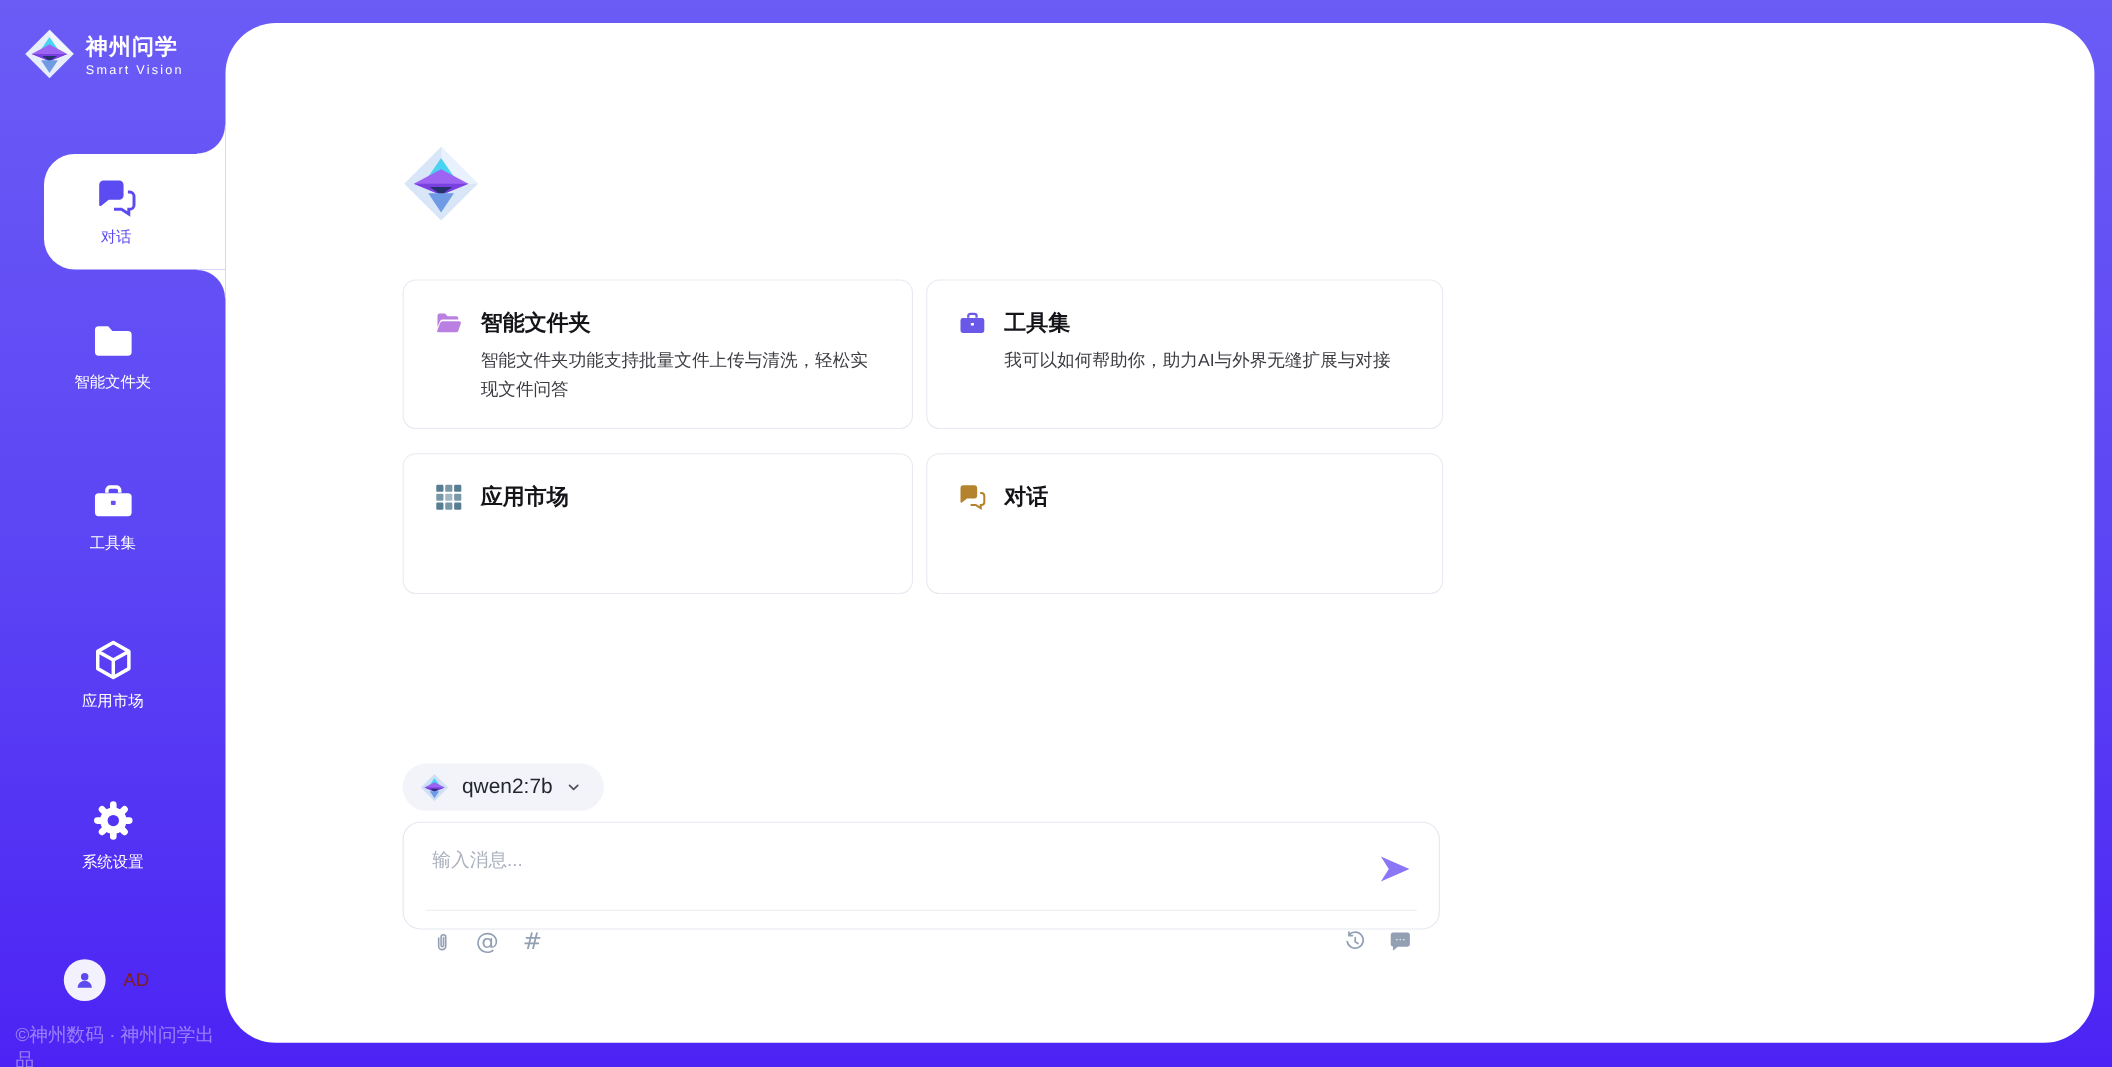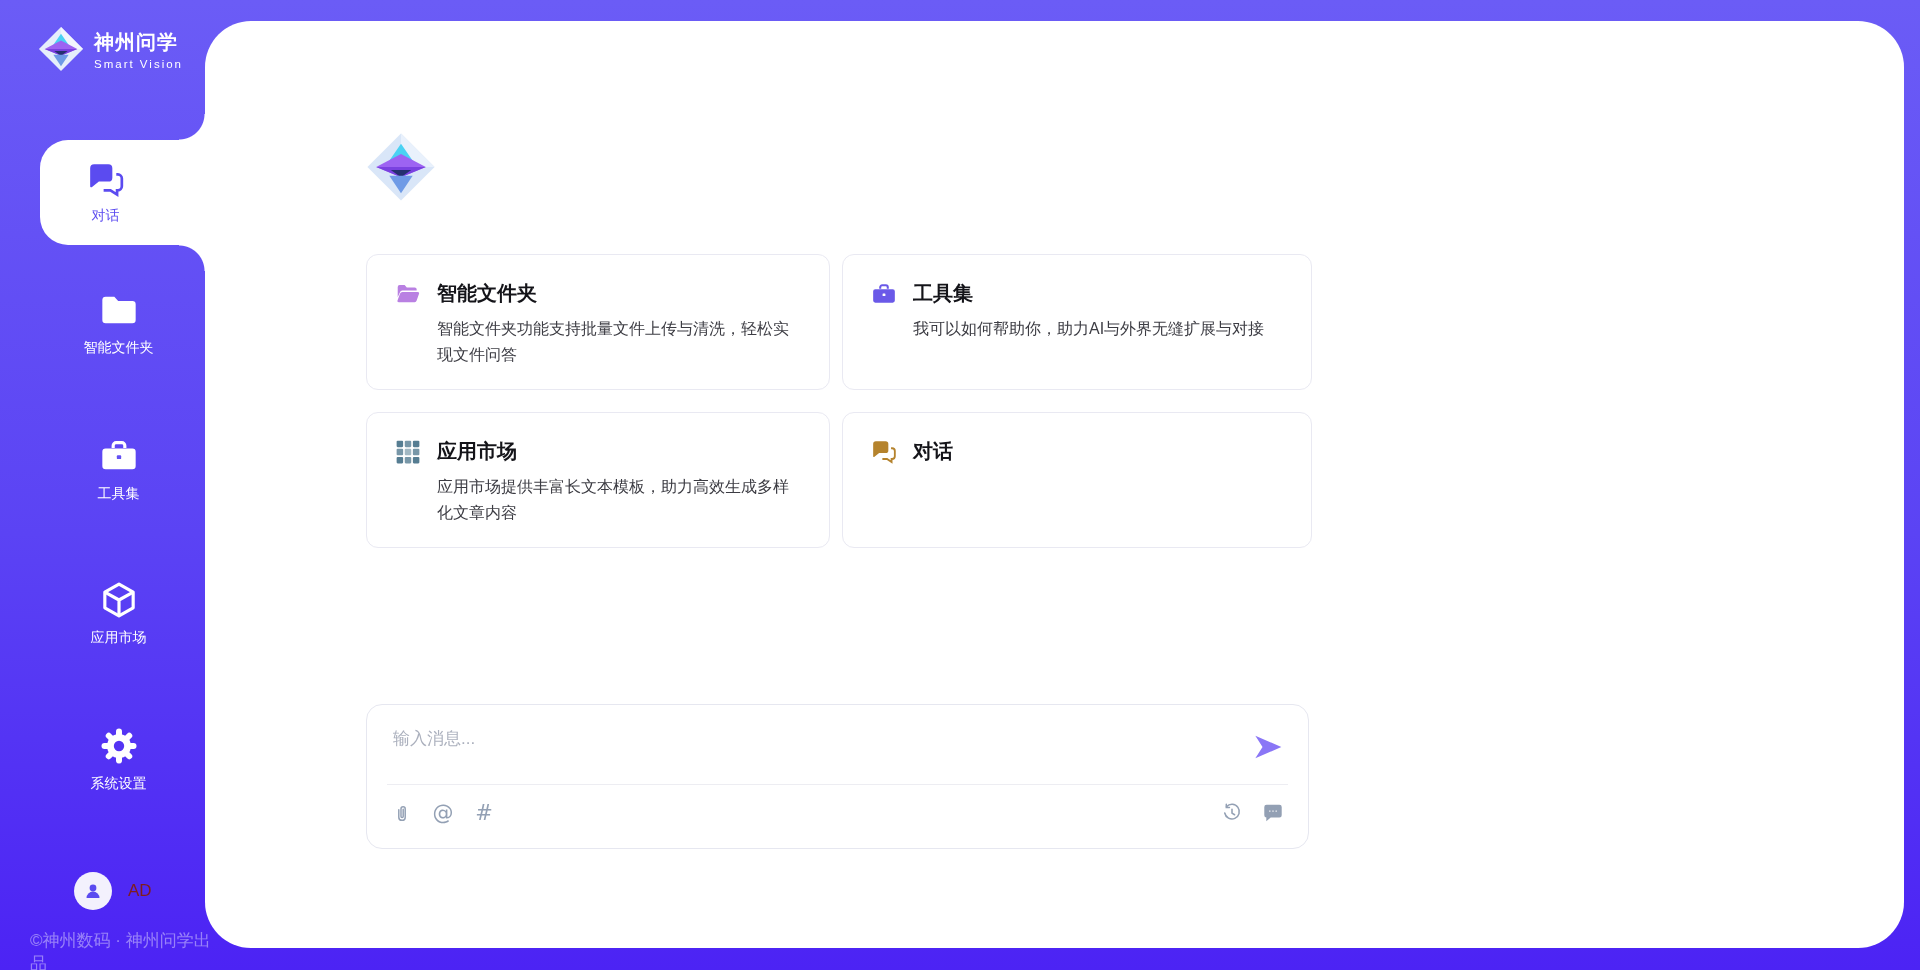--- a/index.html
+++ b/index.html
@@ -10,21 +10,21 @@
     position:relative; color:#1a1a1f;
   }
 
   
   .panel {
     position:absolute; left:205px; top:21px; width:1699px; height:927px;
     background:#fff; border-radius:46px;
   }
 
   
-  .sidebar { position:absolute; left:16px; top:0; width:205px; height:810px; }
+  .sidebar { position:absolute; left:0; top:0; width:205px; height:810px; }
   .logo-row { position:absolute; left:22px; top:26px; display:flex; align-items:center; gap:10px; }
   .logo-diamond { width:46px; height:46px; }
   .logo-name { color:#fff; font-size:20px; font-weight:700; letter-spacing:1px; }
   .logo-tag { color:#fff; font-size:11.5px; letter-spacing:2px; margin-top:2px; }
 
   .tab-active {
     position:absolute; left:40px; top:140px; width:165px; height:105px;
     background:#fff; border-radius:28px 0 0 28px;
     display:flex; flex-direction:column; align-items:center; justify-content:center;
     gap:8px; padding-right:34px; cursor:pointer;
@@ -74,21 +74,21 @@
   .model-pill {
     display:inline-flex; align-items:center; gap:12px; height:43px; padding:0 20px 0 16px;
     background:#f3f4fa; border-radius:22px; cursor:pointer;
   }
   .model-pill .logo-diamond { width:26px; height:26px; }
   .model-name { font-size:19px; color:#23262f; }
   .chevron { width:15px; height:15px; color:#4b4f5a; }
   .chevron svg { width:100%; height:100%; display:block; }
 
   .input-box {
-    position:relative; margin-top:10px; height:145px;
+    position:relative; margin-top:10px; height:98px;
     border:1px solid #e6e7f0; border-radius:16px; background:#fff;
   }
   .msg-input {
     width:100%; height:78px; border:none; outline:none; resize:none;
     padding:22px 70px 0 26px; font-size:17px; color:#30313a; background:transparent;
     font-family:"Liberation Sans","DejaVu Sans",sans-serif;
   }
   .msg-input::placeholder { color:#abb0bd; }
   .send-btn { position:absolute; right:24px; top:26px; width:32px; height:32px; color:#8a76f6; cursor:pointer; }
   .send-btn svg { width:100%; height:100%; display:block; }
@@ -251,37 +251,52 @@
           <rect x="1.5" y="9" width="6" height="6" rx="1" opacity=".8"></rect>
             <rect x="9" y="9" width="6" height="6" rx="1" opacity=".55"></rect>
             <rect x="16.5" y="9" width="6" height="6" rx="1" opacity=".8"></rect>
           <rect x="1.5" y="16.5" width="6" height="6" rx="1"></rect>
             <rect x="9" y="16.5" width="6" height="6" rx="1" opacity=".8"></rect>
             <rect x="16.5" y="16.5" width="6" height="6" rx="1"></rect>
         </svg>
       </span>
       <span class="card-title">应用市场</span>
     </div>
-    <div class="card-desc">应用市场提供丰富长文本模板，助力高效生成多样化文章内容</div>
   </div>
 
   <div class="card">
     <div class="card-head">
       <span class="card-icon ic-chat-gold">
         <svg viewBox="0 0 24 24">
           <path fill="currentColor" d="M2 4.5A2.5 2.5 0 0 1 4.5 2h9A2.5 2.5 0 0 1 16 4.5v6a2.5 2.5 0 0 1-2.5 2.5H7.5L3.2 16.4A.7.7 0 0 1 2 15.9z"></path>
           <path fill="none" stroke="currentColor" stroke-width="1.7" d="M18.5 8.5h1A2.5 2.5 0 0 1 22 11v5a2.5 2.5 0 0 1-2.5 2.5h-.5v2.7l-4.2-2.7H10.5"></path>
         </svg>
       </span>
       <span class="card-title">对话</span>
     </div>
   </div>
 </div>
 
 <div class="composer">
+  <div class="model-pill">
+    <svg class="logo-diamond" viewBox="0 0 48 48">
+      <polygon points="24,1 47,24 24,47 1,24" fill="#cfe0f6"></polygon>
+      <polygon points="24,8 35,24 13,24" fill="#4ad2f3"></polygon>
+      <polygon points="24,15 41,24 24,31 7,24" fill="#9d63f2"></polygon>
+      <polygon points="24,24 41,24 24,31 7,24" fill="#7a41e0"></polygon>
+      <polygon points="24,31 31,26 17,26" fill="#25306f"></polygon>
+      <polygon points="24,42 32,30 16,30" fill="#6e9ae6"></polygon>
+    </svg>
+    <span class="model-name">qwen2:7b</span>
+    <span class="chevron">
+      <svg viewBox="0 0 24 24" fill="none" stroke="currentColor" stroke-width="2.4" stroke-linecap="round" stroke-linejoin="round">
+          <path d="M6 9.5l6 6 6-6"></path>
+        </svg>
+    </span>
+  </div>
 
   <div class="input-box">
     <textarea class="msg-input" placeholder="输入消息..." style=""></textarea>
     <span class="send-btn">
       <svg viewBox="0 0 24 24">
           <path fill="currentColor" d="M2.5 3.5L22 12 2.5 20.5l5.4-8.5z"></path>
         </svg>
     </span>
     <div class="box-divider"></div>
     <div class="box-toolbar">

